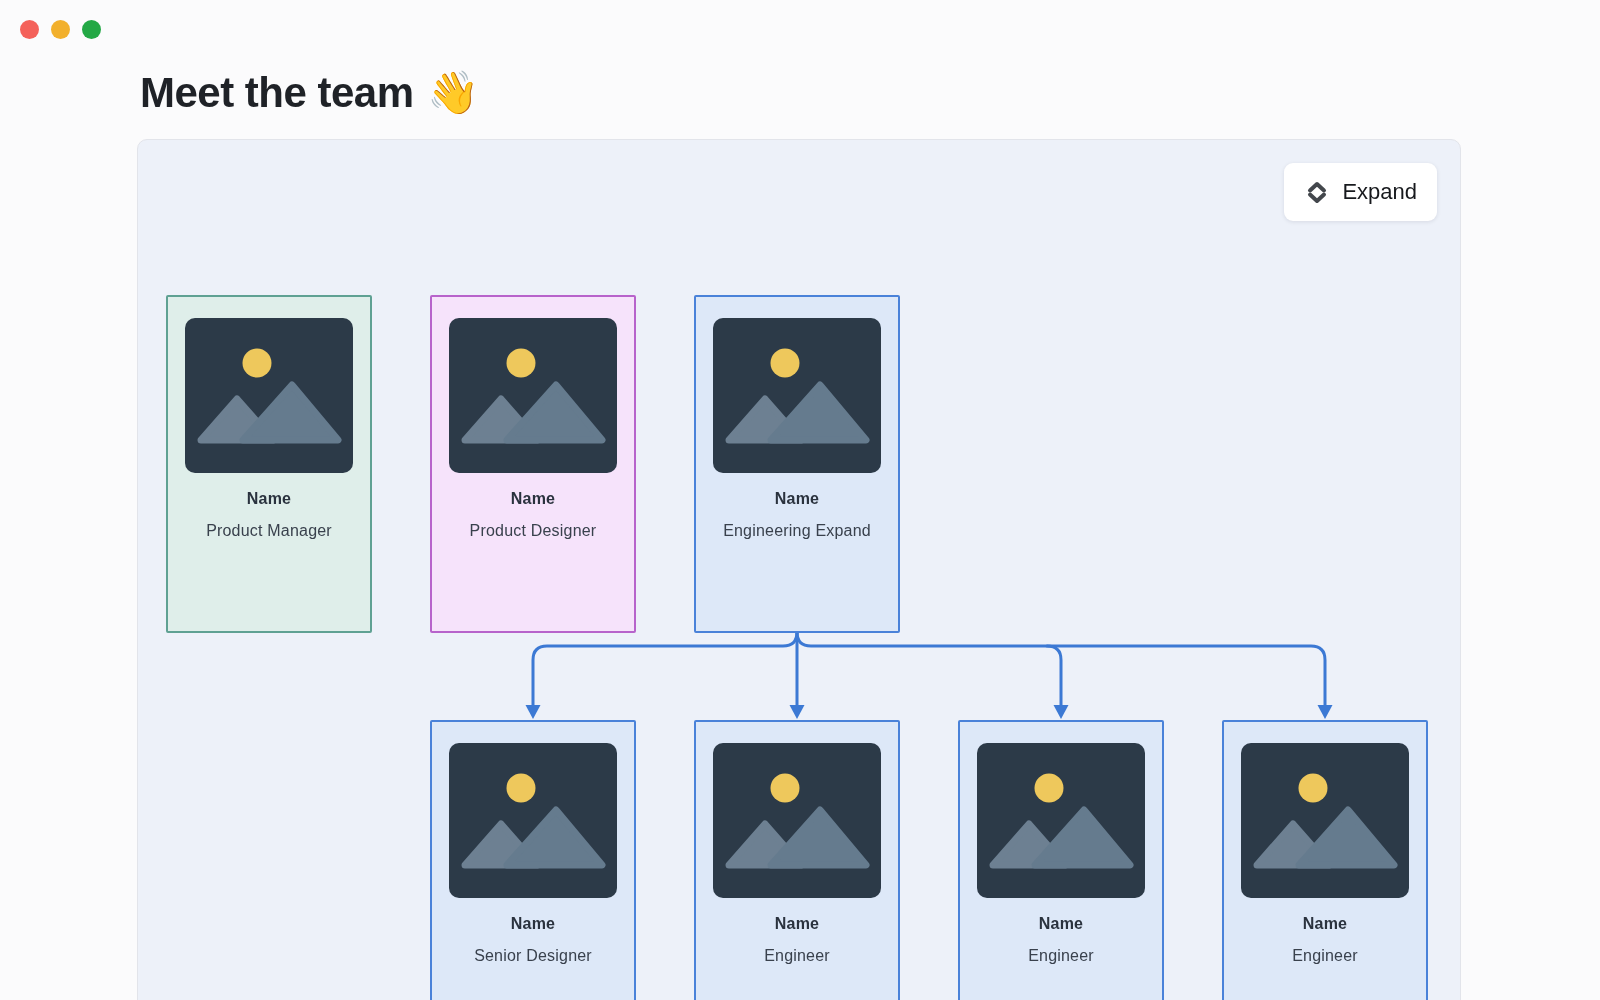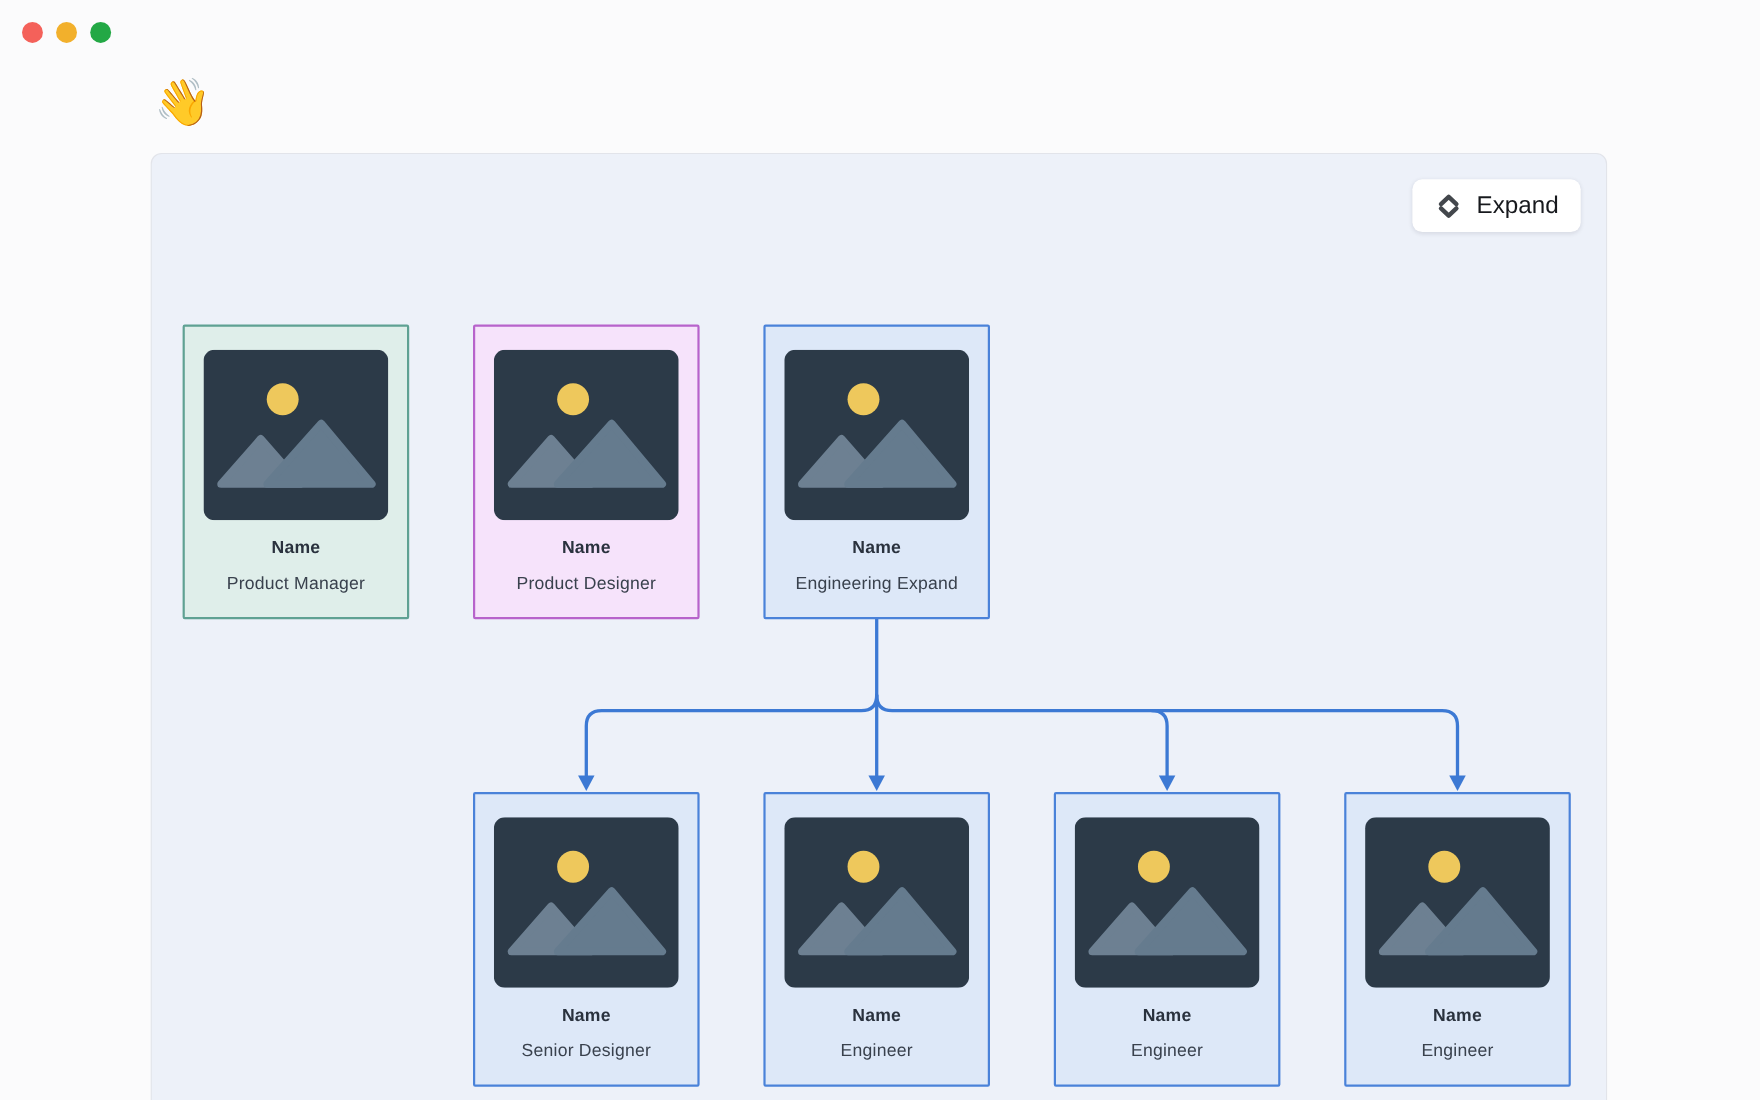--- a/index.html
+++ b/index.html
@@ -30,38 +30,38 @@
     position: absolute; left: 137px; top: 139px;
     width: 1324px; height: 900px;
     background: #edf1f9;
     border: 1px solid #e2e4ea;
     border-radius: 10px;
   }
 
   
   .expand-btn {
     position: absolute; top: 23px; right: 23px;
-    height: 48px; padding: 0 20px;
+    height: 58px; padding: 0 20px;
     display: flex; align-items: center; gap: 12px;
     background: #ffffff; border: none; border-radius: 9px;
     box-shadow: 0 1px 4px rgba(20,24,40,0.10);
     font-family: "Liberation Sans", sans-serif;
     font-size: 22px; color: #17191d; cursor: pointer;
     z-index: 3;
   }
   .expand-btn svg { display: block; }
 
   
   .connector-svg { position: absolute; left: 0; top: 0; z-index: 1; }
   .cline { fill: none; stroke: var(--connector); stroke-width: 3; stroke-linecap: round; }
   .carrow { fill: var(--connector); stroke: none; }
 
   
   .card {
-    position: absolute; width: 206px; height: 268px;
+    position: absolute; width: 206px; height: 338px;
     border-width: 2px; border-style: solid;
     padding-top: 21px; text-align: center; z-index: 2;
     border-radius: 2px;
   }
   .card.t-green  { background: var(--green-bg);  border-color: var(--green-bd); }
   .card.t-purple { background: var(--purple-bg); border-color: var(--purple-bd); }
   .card.t-blue   { background: var(--blue-bg);   border-color: var(--blue-bd); }
 
   .ph { width: 168px; height: 155px; margin: 0 auto; }
   .ph svg { display: block; width: 168px; height: 155px; }
@@ -76,20 +76,21 @@
 </head>
 <body>
 
 <div class="traffic">
   <div class="dot red"></div>
   <div class="dot yellow"></div>
   <div class="dot green"></div>
 </div>
 
 <h1 class="title">
+  <span>Meet the team</span>
   <span class="emoji">👋</span>
 </h1>
 
 <div class="panel">
 
   <button class="expand-btn">
     <svg width="26" height="26" viewBox="0 0 26 26">
       <path d="M6 11.5 L13 5 L20 11.5" fill="none" stroke="#43474c" stroke-width="4" stroke-linecap="round" stroke-linejoin="round"></path>
       <path d="M6 15.5 L13 22 L20 15.5" fill="none" stroke="#43474c" stroke-width="4" stroke-linecap="round" stroke-linejoin="round"></path>
     </svg>

